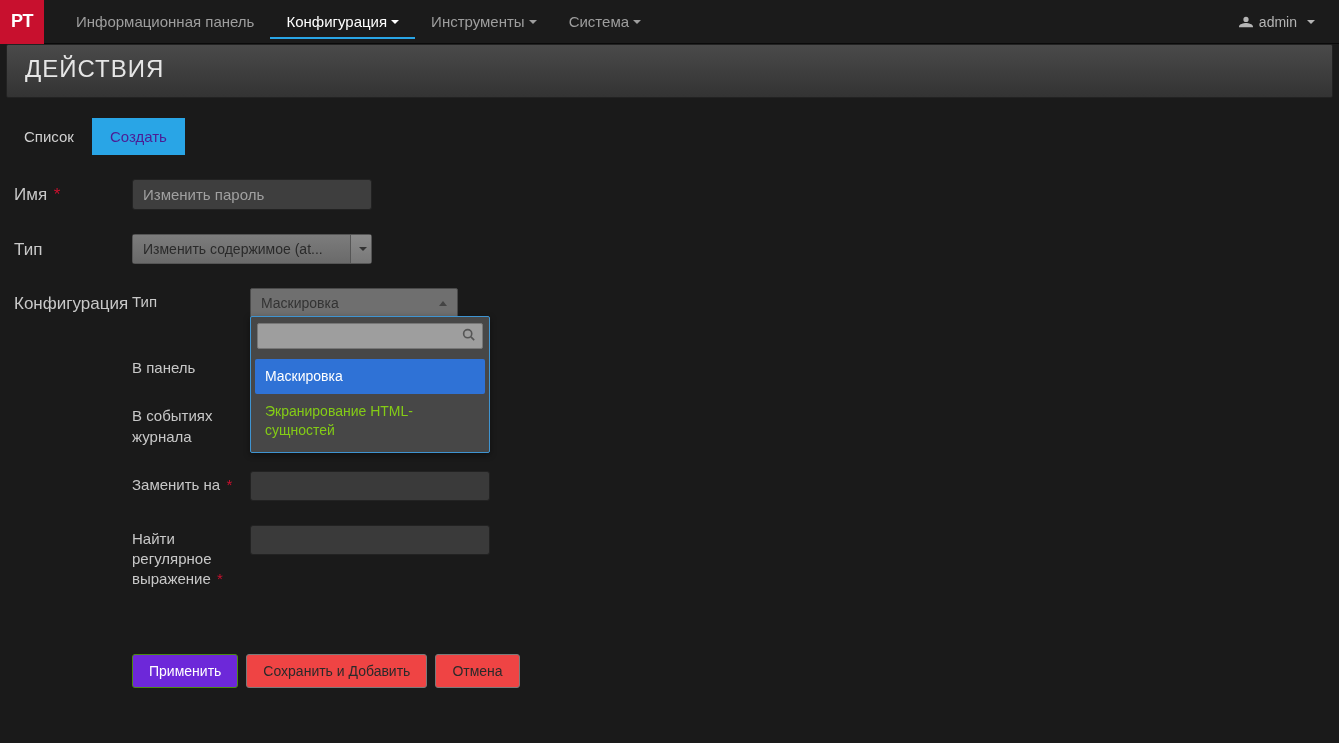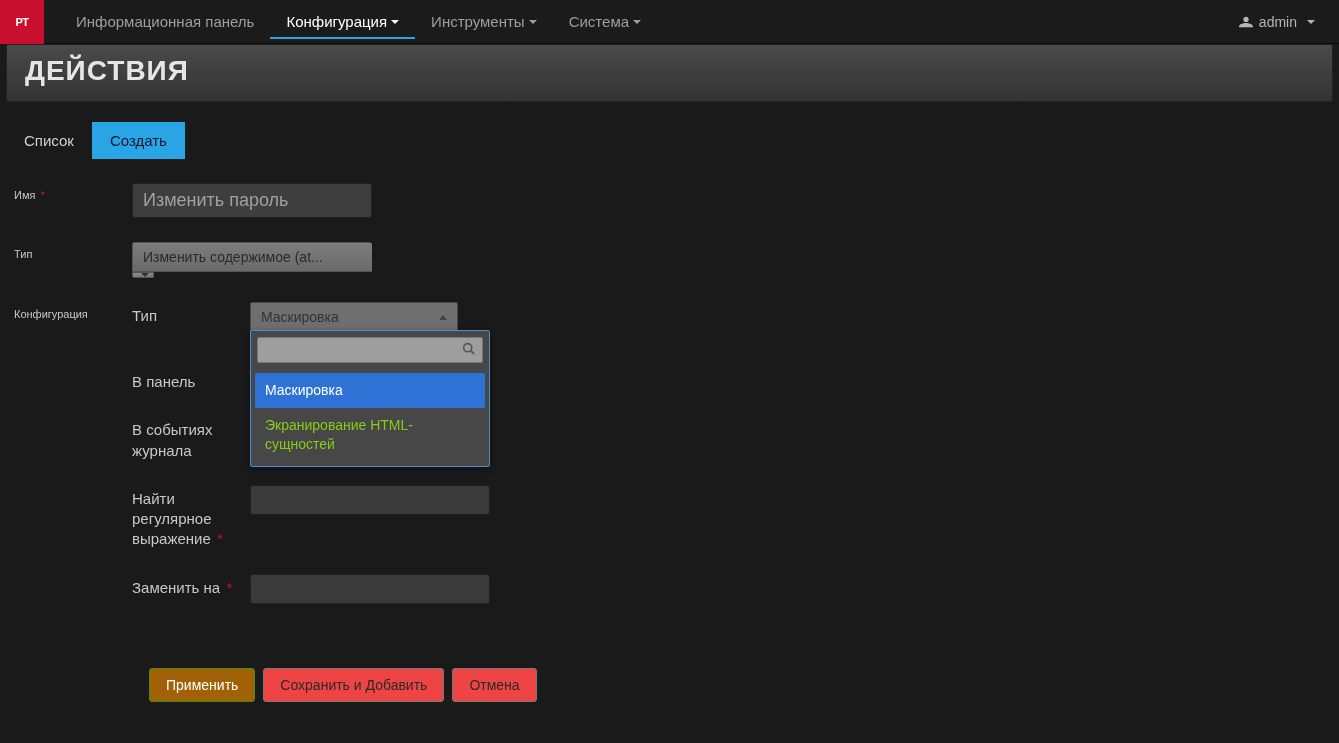--- a/index.html
+++ b/index.html
@@ -21,21 +21,21 @@
     background: #1b1b1b;
     padding: 0;
     border-bottom: 1px solid #0a0a0a;
   }
   .logo {
     width: 44px;
     height: 44px;
     background: #c8102e;
     color: #fff;
     font-weight: 700;
-    font-size: 11px;
+    font-size: 18px;
     display: flex;
     align-items: center;
     justify-content: center;
     letter-spacing: -0.5px;
     margin-right: 16px;
   }
   .nav-items { display: flex; align-items: stretch; height: 32px; }
   .nav-item {
     display: flex;
     align-items: center;
@@ -79,78 +79,77 @@
   
   .title-bar {
     margin: 0 6px;
     background: linear-gradient(180deg, #4a4a4a 0%, #333 100%);
     border: 1px solid #222;
     border-radius: 2px;
     padding: 10px 18px 14px 18px;
   }
   .title-bar h1 {
     font-family: "Segoe UI", Arial, sans-serif;
-    font-weight: 700;
-    font-size: 28px;
+    font-weight: 400;
+    font-size: 24px;
     letter-spacing: 1px;
     color: #e6e6e6;
     font-stretch: condensed;
   }
 
   
   .content {
     padding: 20px 4px 0 6px;
   }
 
   
   .tabs { display: flex; }
   .tab {
     padding: 10px 18px;
     color: #d0d0d0;
     cursor: pointer;
     font-size: 15px;
   }
   .tab.active {
     background: #29a5e6;
-    color: #0f172a;
+    color: #4c1d95;
   }
 
   
   .form { padding: 24px 0 0 8px; }
   .form-row {
     display: flex;
     align-items: flex-start;
     margin-bottom: 24px;
   }
   .form-label {
     width: 118px;
     color: #c8c8c8;
     padding-top: 6px;
-    font-size: 11px;
+    font-size: 17px;
   }
   .required { color: #c8102e; margin-left: 2px; }
   .form-field { flex: 0 0 auto; }
 
   .text-input {
     background: #3e3e3e;
     border: 1px solid #222;
     border-radius: 3px;
     padding: 6px 10px;
     color: #bdbdbd;
     width: 240px;
-    font-size: 18px;
+    font-size: 15px;
   }
   .text-input::placeholder { color: #a0a0a0; }
 
   .select-box {
     display: flex;
     width: 240px;
     border-radius: 3px;
     overflow: hidden;
-    flex-direction: column;
   }
   .select-label {
     flex: 1;
     background: linear-gradient(180deg, #7c7c7c 0%, #6a6a6a 100%);
     border: 1px solid #555;
     border-right: none;
     padding: 6px 10px;
     color: #2a2a2a;
     font-size: 14px;
     white-space: nowrap;
@@ -263,24 +262,23 @@
     margin-top: 40px;
   }
   .btn {
     padding: 8px 16px;
     border-radius: 3px;
     border: 1px solid transparent;
     font-size: 14px;
     cursor: pointer;
   }
   .btn-primary {
-    background: #a16207;
+    background: #6d28d9;
     border-color: #4a8a10;
     color: #fff;
-    margin-left: 17px;
   }
   .btn-secondary {
     background: #ef4444;
     border-color: #7a7a7a;
     color: #2a2a2a;
   }
 
   .search-svg { width: 13px; height: 13px; }
 </style>
 </head>
@@ -390,31 +388,31 @@
           <div class="config-row-field"></div>
         </div>
 
         <div class="config-row">
           <div class="config-row-label">В событиях журнала</div>
           <div class="config-row-field"></div>
         </div>
 
         <div class="config-row">
           <div class="config-row-label">
-            <span>Найти регулярное выражение</span>
+            <span>Заменить на</span>
             <span class="required">*</span>
           </div>
           <div class="config-row-field">
             <input class="plain-input" type="text" style="">
           </div>
         </div>
 
         <div class="config-row">
           <div class="config-row-label">
-            <span>Заменить на</span>
+            <span>Найти регулярное выражение</span>
             <span class="required">*</span>
           </div>
           <div class="config-row-field">
             <input class="plain-input" type="text" style="">
           </div>
         </div>
 
       </div>
     </div>
 

